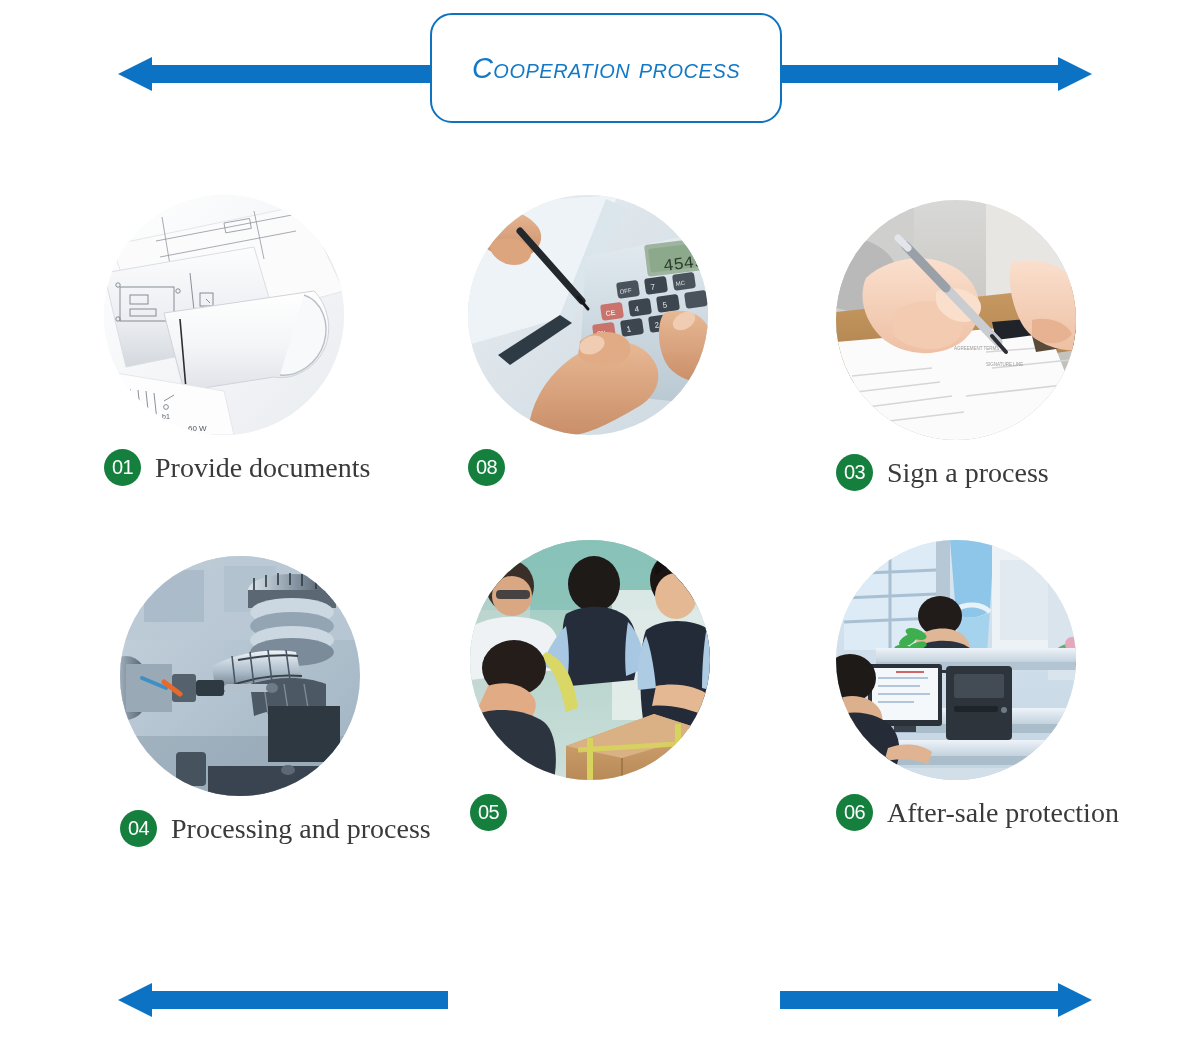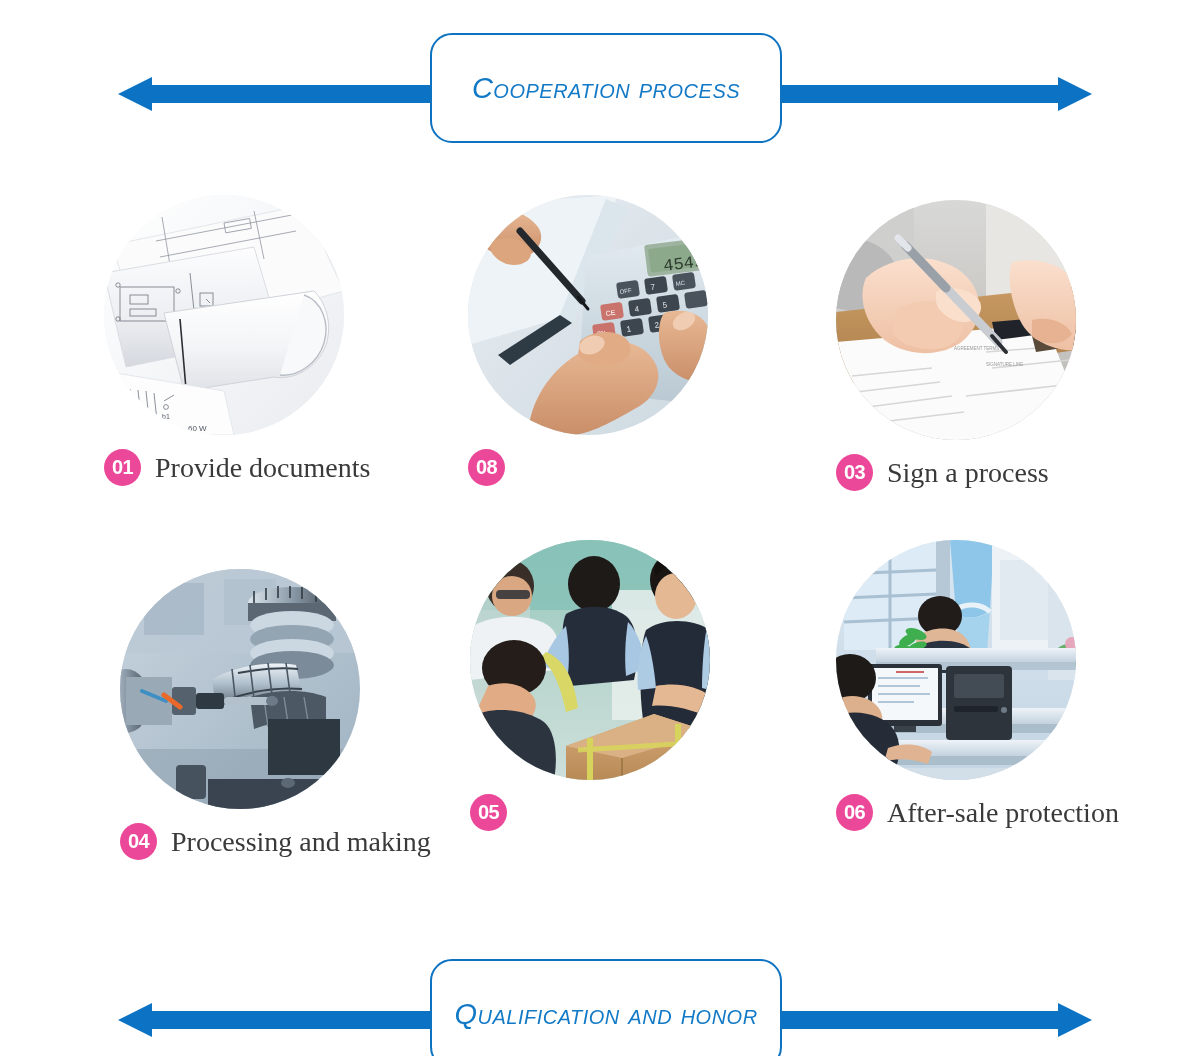--- a/index.html
+++ b/index.html
@@ -14,21 +14,20 @@
     position: relative;
     overflow: hidden;
   }
 
   
   .banner {
     position: absolute;
     left: 0;
     width: 1200px;
     height: 130px;
-    margin-top: 20px;
   }
   .banner-arrow-row {
     position: absolute;
     left: 0;
     top: 0;
     width: 1200px;
     height: 130px;
   }
   .arrow-left, .arrow-right {
     position: absolute;
@@ -86,24 +85,24 @@
   .step-label-row {
     display: flex;
     align-items: center;
     margin-top: 14px;
   }
   .badge {
     flex: 0 0 auto;
     width: 37px;
     height: 37px;
     border-radius: 50%;
-    background: #ec4899;
+    background: #15803d;
     color: #ffffff;
     font-size: 20px;
-    font-weight: bold;
+    font-weight: normal;
     display: flex;
     align-items: center;
     justify-content: center;
     letter-spacing: -0.5px;
     font-family: "Liberation Sans", sans-serif;
   }
   .step-text {
     margin-left: 14px;
     color: #3a3a3a;
     font-size: 28px;
@@ -324,21 +323,21 @@
         <path d="M62 38 L72 48" stroke="#e2e5e9" stroke-width="7" stroke-linecap="round"></path>
         <path d="M156 136 L170 152" stroke="#2c3035" stroke-width="4" stroke-linecap="round"></path>
       </svg>
     </div>
     <div class="step-label-row">
       <div class="badge">03</div>
       <div class="step-text">Sign a process</div>
     </div>
   </div>
 
-  <div class="step-cell" style="left:120px; top:569px;">
+  <div class="step-cell" style="left:120px; top:556px;">
     <div class="circle-photo">
       <svg viewBox="0 0 240 240" preserveAspectRatio="xMidYMid slice" aria-hidden="true">
         <defs>
           <linearGradient id="cnc-bg" x1="0" y1="0" x2="1" y2="1">
             <stop offset="0" stop-color="#c7d4de"></stop>
               <stop offset="1" stop-color="#9fb2c1"></stop>
           </linearGradient>
           <linearGradient id="metal4" x1="0" y1="0" x2="0" y2="1">
             <stop offset="0" stop-color="#eef3f7"></stop>
               <stop offset="0.45" stop-color="#aebecb"></stop>
@@ -400,21 +399,21 @@
         <path d="M22 122 L46 132" stroke="#3d8fc4" stroke-width="4" stroke-linecap="round"></path>
         <path d="M44 126 L60 138" stroke="#e8692a" stroke-width="5" stroke-linecap="round"></path>
 
         <rect x="56" y="196" width="30" height="34" rx="4" fill="#46525d"></rect>
         <rect x="88" y="210" width="150" height="30" fill="#394450"></rect>
         <ellipse cx="168" cy="214" rx="7" ry="5" fill="#5c6975"></ellipse>
       </svg>
     </div>
     <div class="step-label-row">
       <div class="badge">04</div>
-      <div class="step-text">Processing and making</div>
+      <div class="step-text">Processing and process</div>
     </div>
   </div>
 
   <div class="step-cell" style="left:470px; top:540px;">
     <div class="circle-photo">
       <svg viewBox="0 0 240 240" preserveAspectRatio="xMidYMid slice" aria-hidden="true">
         <defs>
           <linearGradient id="pk-bg" x1="0" y1="0" x2="0" y2="1">
             <stop offset="0" stop-color="#8fc6bb"></stop>
               <stop offset="0.5" stop-color="#b7d5cd"></stop>
@@ -557,16 +556,13 @@
 
 <div class="banner" style="top:926px;">
   <div class="banner-arrow-row">
     <svg class="arrow-left" width="330" height="34" viewBox="0 0 330 34">
       <polygon points="0,17 34,0 34,8 330,8 330,26 34,26 34,34" fill="#0b72c4"></polygon>
     </svg>
     <svg class="arrow-right" width="312" height="34" viewBox="0 0 312 34">
       <polygon points="312,17 278,0 278,8 0,8 0,26 278,26 278,34" fill="#0b72c4"></polygon>
     </svg>
   </div>
-  <div class="banner-box">
-    <span class="banner-title">Qualification and honor</span>
-  </div>
 </div>
 
 </body></html>

